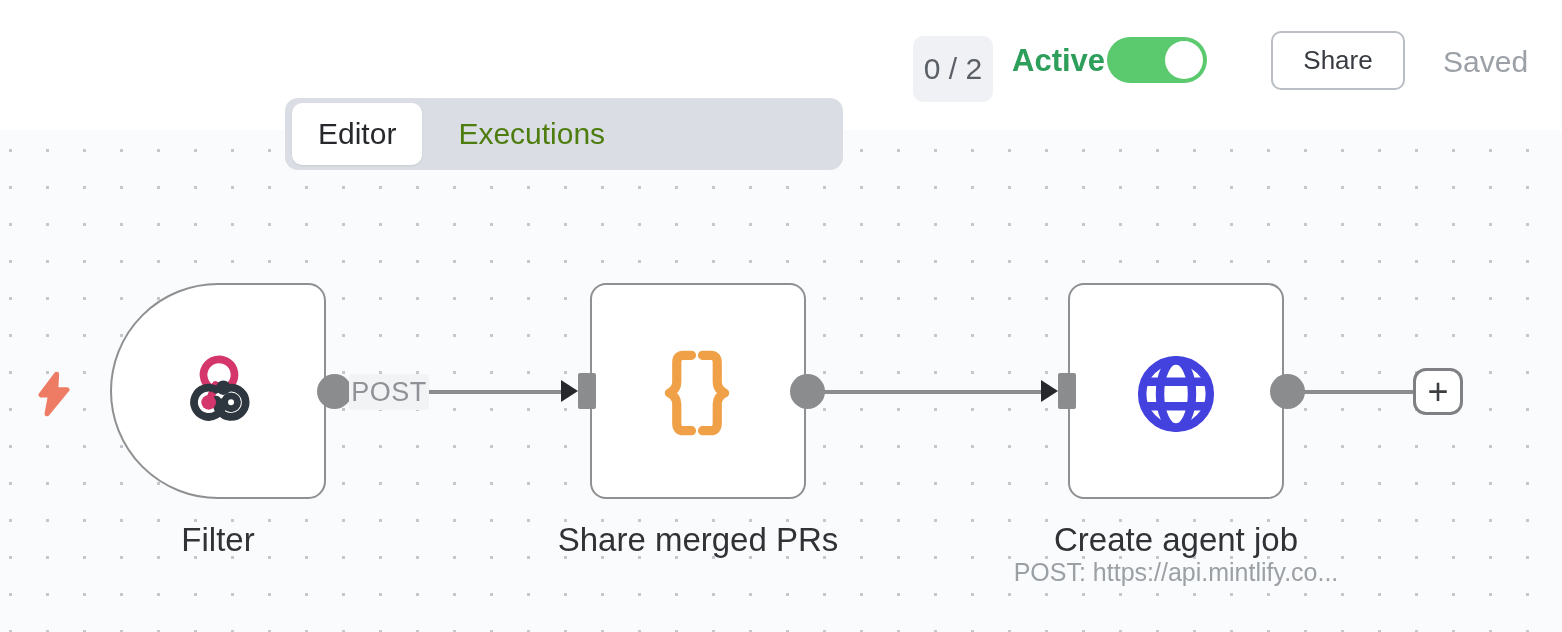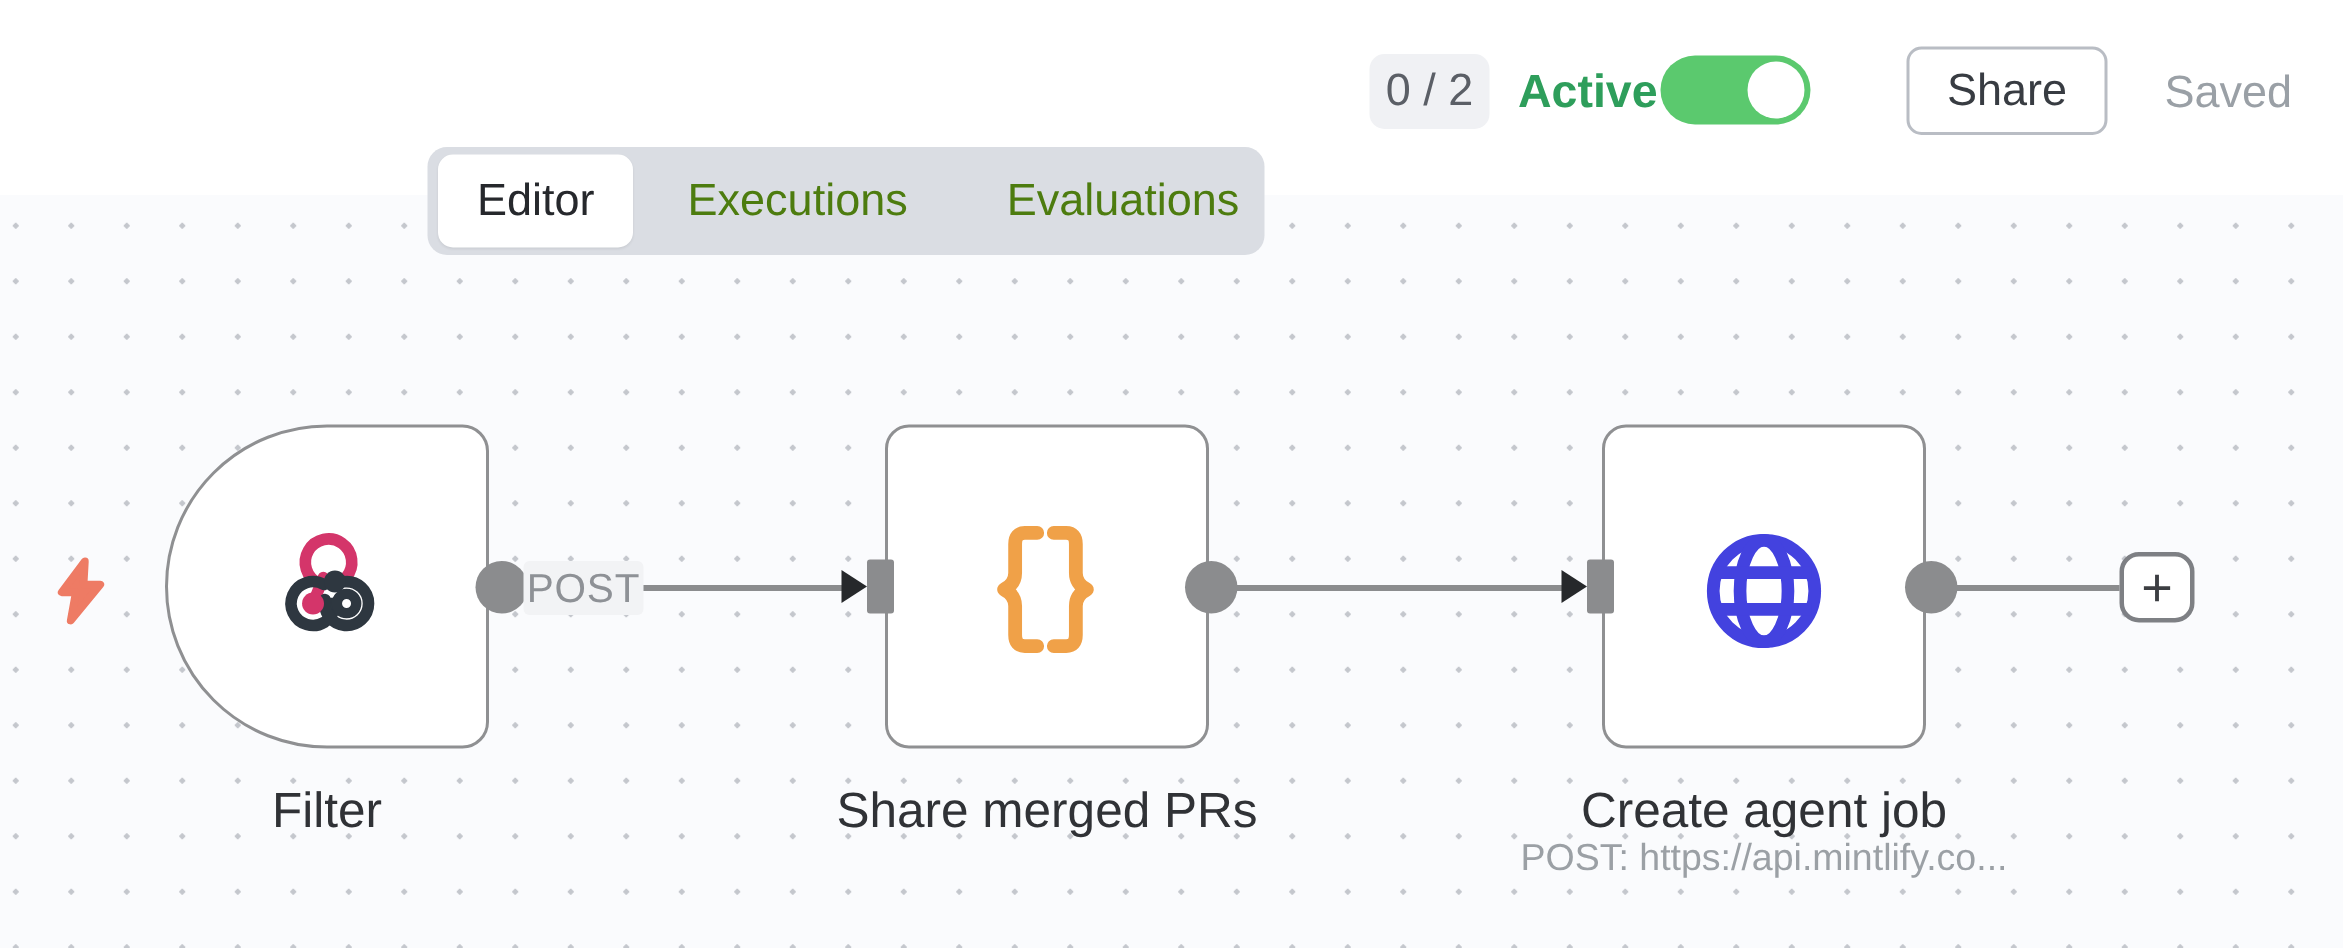--- a/index.html
+++ b/index.html
@@ -1,27 +1,27 @@
 <!DOCTYPE html>
 <html><head>
 <meta charset="utf-8">
 <style>
   html,body{margin:0;padding:0;}
   body{font-family:"Liberation Sans","DejaVu Sans",sans-serif;}
   .stage{position:relative;width:1562px;height:632px;background:#ffffff;overflow:hidden;}
 
   
   .header{position:absolute;left:0;top:0;width:1562px;height:130px;background:#ffffff;border-bottom:1px solid #e4e5e7;z-index:1;}
-  .exec-badge{position:absolute;left:913px;top:36px;width:80px;height:50px;background:#f0f1f4;border-radius:10px;
+  .exec-badge{position:absolute;left:913px;top:36px;width:80px;height:66px;background:#f0f1f4;border-radius:10px;
     display:flex;align-items:center;justify-content:center;font-size:30px;color:#5b5f66;}
   .active-label{position:absolute;left:1012px;top:43px;font-size:31px;font-weight:600;color:#2e9e5b;}
   .toggle{position:absolute;left:1107px;top:37px;width:100px;height:46px;border-radius:23px;background:#5bc96e;cursor:pointer;}
   .toggle .knob{position:absolute;right:4px;top:4px;width:38px;height:38px;border-radius:50%;background:#ffffff;}
   .share-btn{position:absolute;left:1271px;top:31px;width:134px;height:59px;background:#ffffff;border:2px solid #b9bdc4;border-radius:10px;
-    font-family:inherit;font-size:30px;font-weight:500;color:#383c42;display:flex;align-items:center;justify-content:center;cursor:pointer;}
+    font-family:inherit;font-size:26px;font-weight:500;color:#383c42;display:flex;align-items:center;justify-content:center;cursor:pointer;}
   .saved-label{position:absolute;left:1443px;top:45px;font-size:30px;font-weight:500;color:#9aa0a6;}
 
   
   .tabbar{position:absolute;left:285px;top:98px;width:558px;height:72px;background:#dadde3;border-radius:13px;
     display:flex;align-items:center;z-index:3;padding:0;box-sizing:border-box;}
   .tab{font-size:30px;color:#4d7c0f;padding:0 26px;height:62px;display:flex;align-items:center;border-radius:10px;cursor:pointer;white-space:nowrap;}
   .tab.active{background:#ffffff;color:#26282c;margin-left:7px;box-shadow:0 1px 2px rgba(0,0,0,0.08);}
   .tab:nth-child(2){margin-left:10px;}
   .tab:nth-child(3){margin-left:14px;}
 
@@ -120,16 +120,15 @@
     <div class="node-label" style="left:58px;width:320px;">Filter</div>
     <div class="node-label" style="left:528px;width:340px;">Share merged PRs</div>
     <div class="node-label" style="left:1006px;width:340px;">Create agent job</div>
     <div class="node-sublabel" style="left:946px;width:460px;">POST: https://api.mintlify.co...</div>
 
   </div>
 
   <div class="tabbar">
     <div class="tab active">Editor</div>
     <div class="tab">Executions</div>
-    <div class="tab">Evaluations</div>
   </div>
 
 </div>
 
 </body></html>

